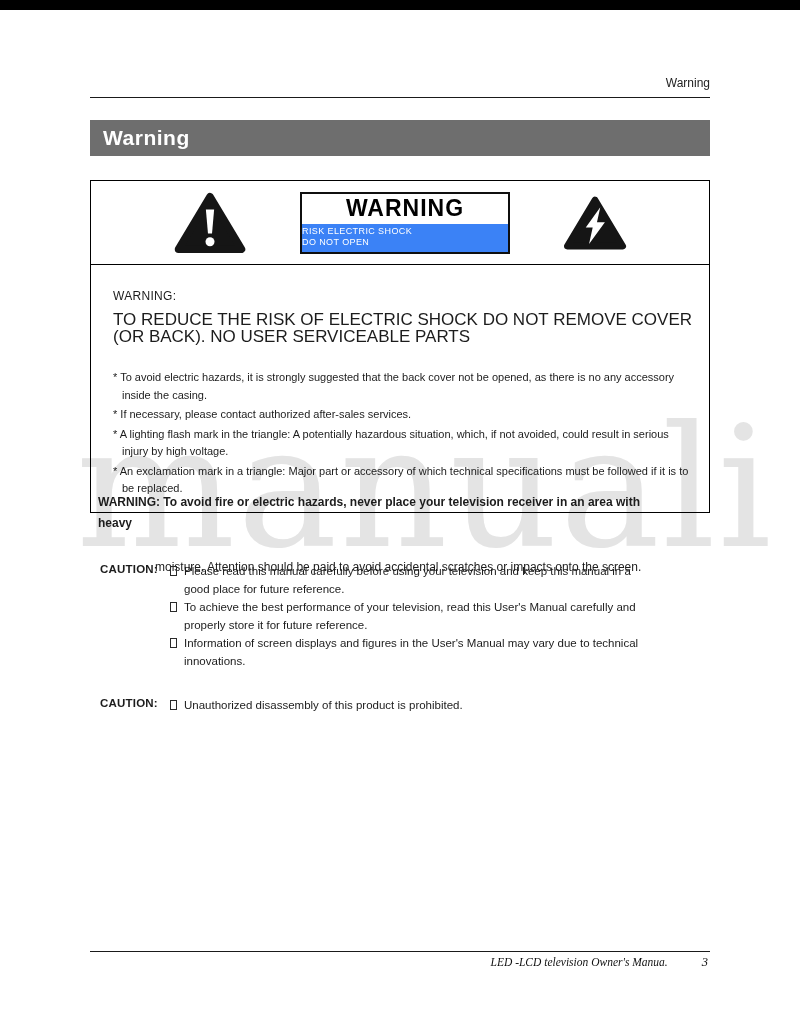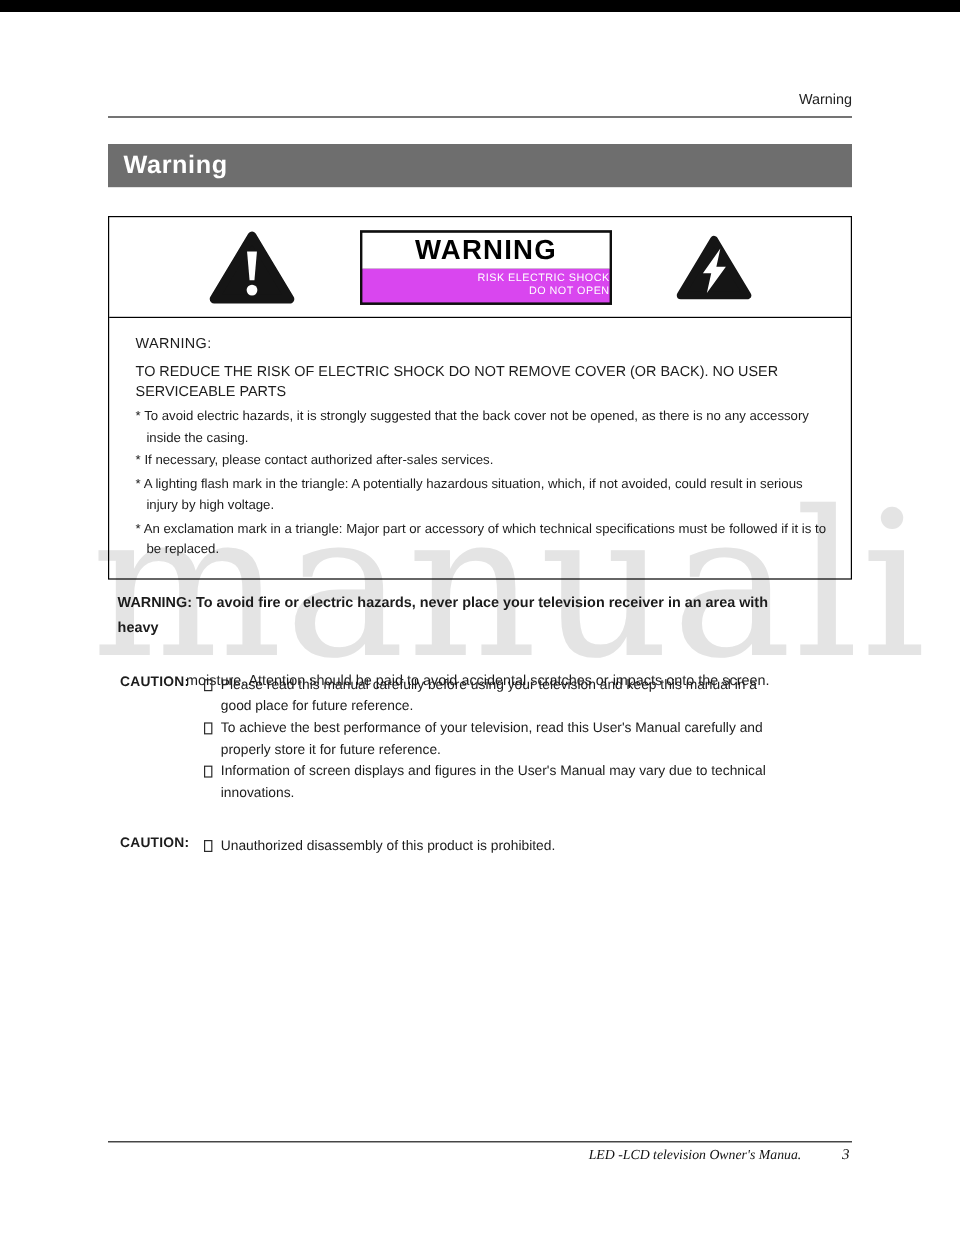--- a/index.html
+++ b/index.html
@@ -71,31 +71,31 @@
     border-bottom: 1px solid #000;
   }
   .hazard-sign { width: 210px; border: 2px solid #0f0f0f; background: #0f0f0f; }
   .sign-title {
     background: #ffffff; color: #000;
     text-align: center;
     font-size: 23px; font-weight: bold; letter-spacing: 1px;
     padding: 1px 0 2px;
   }
   .sign-sub {
-    background: #d946ef; color: #ffffff;
-    text-align: right;
+    background: #3b82f6; color: #ffffff;
+    text-align: left;
     font-size: 9px; line-height: 11px;
     padding: 2px 0 4px;
     letter-spacing: 0.4px;
   }
   .tri { display: block; }
 
   .hazard-text { padding: 10px 14px 12px 22px; }
-  .hazard-heading { font-size: 12px; letter-spacing: 0.3px; margin: 4px 0 8px; }
-  .hazard-statement { font-size: 12px; line-height: 17px; margin: 0 0 4px; }
+  .hazard-heading { font-size: 12px; letter-spacing: 0.3px; margin: 14px 0 8px; }
+  .hazard-statement { font-size: 17px; line-height: 17px; margin: 0 0 24px; }
   .hazard-note {
     font-size: 11px; line-height: 17.5px;
     margin: 0 0 2px;
     padding-left: 9px; text-indent: -9px;
   }
 
   .warning-note {
     position: absolute; left: 98px; top: 492px;
     width: 566px;
     font-size: 12px; line-height: 21px;

